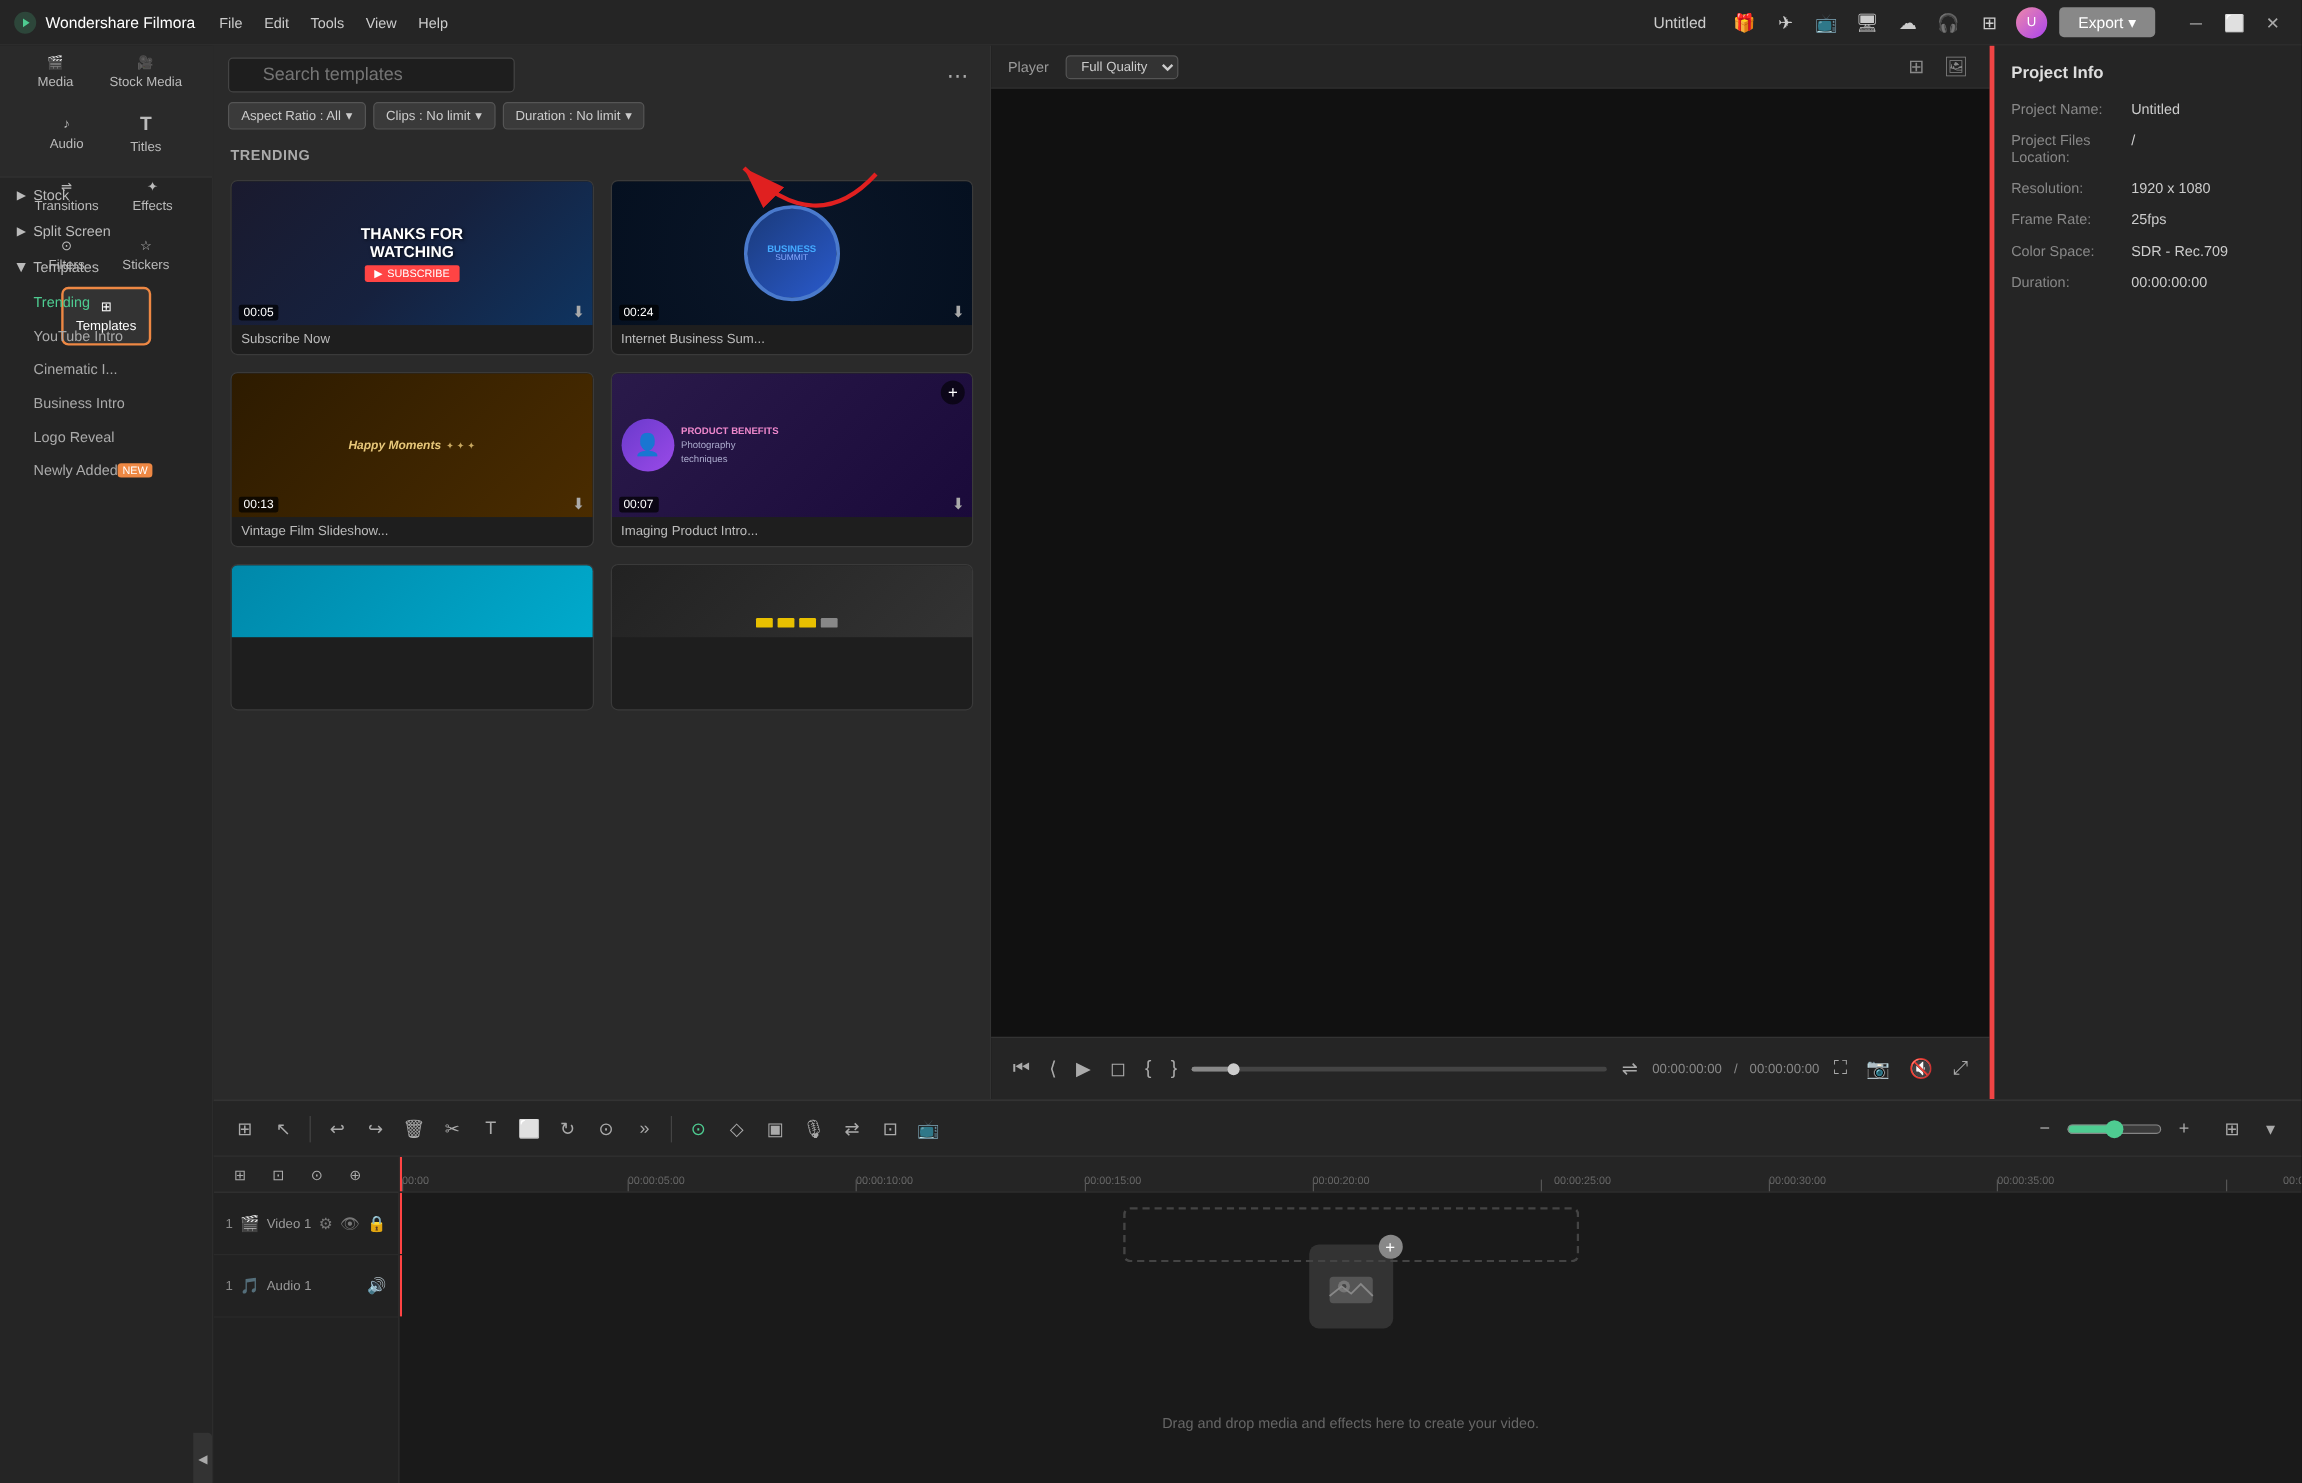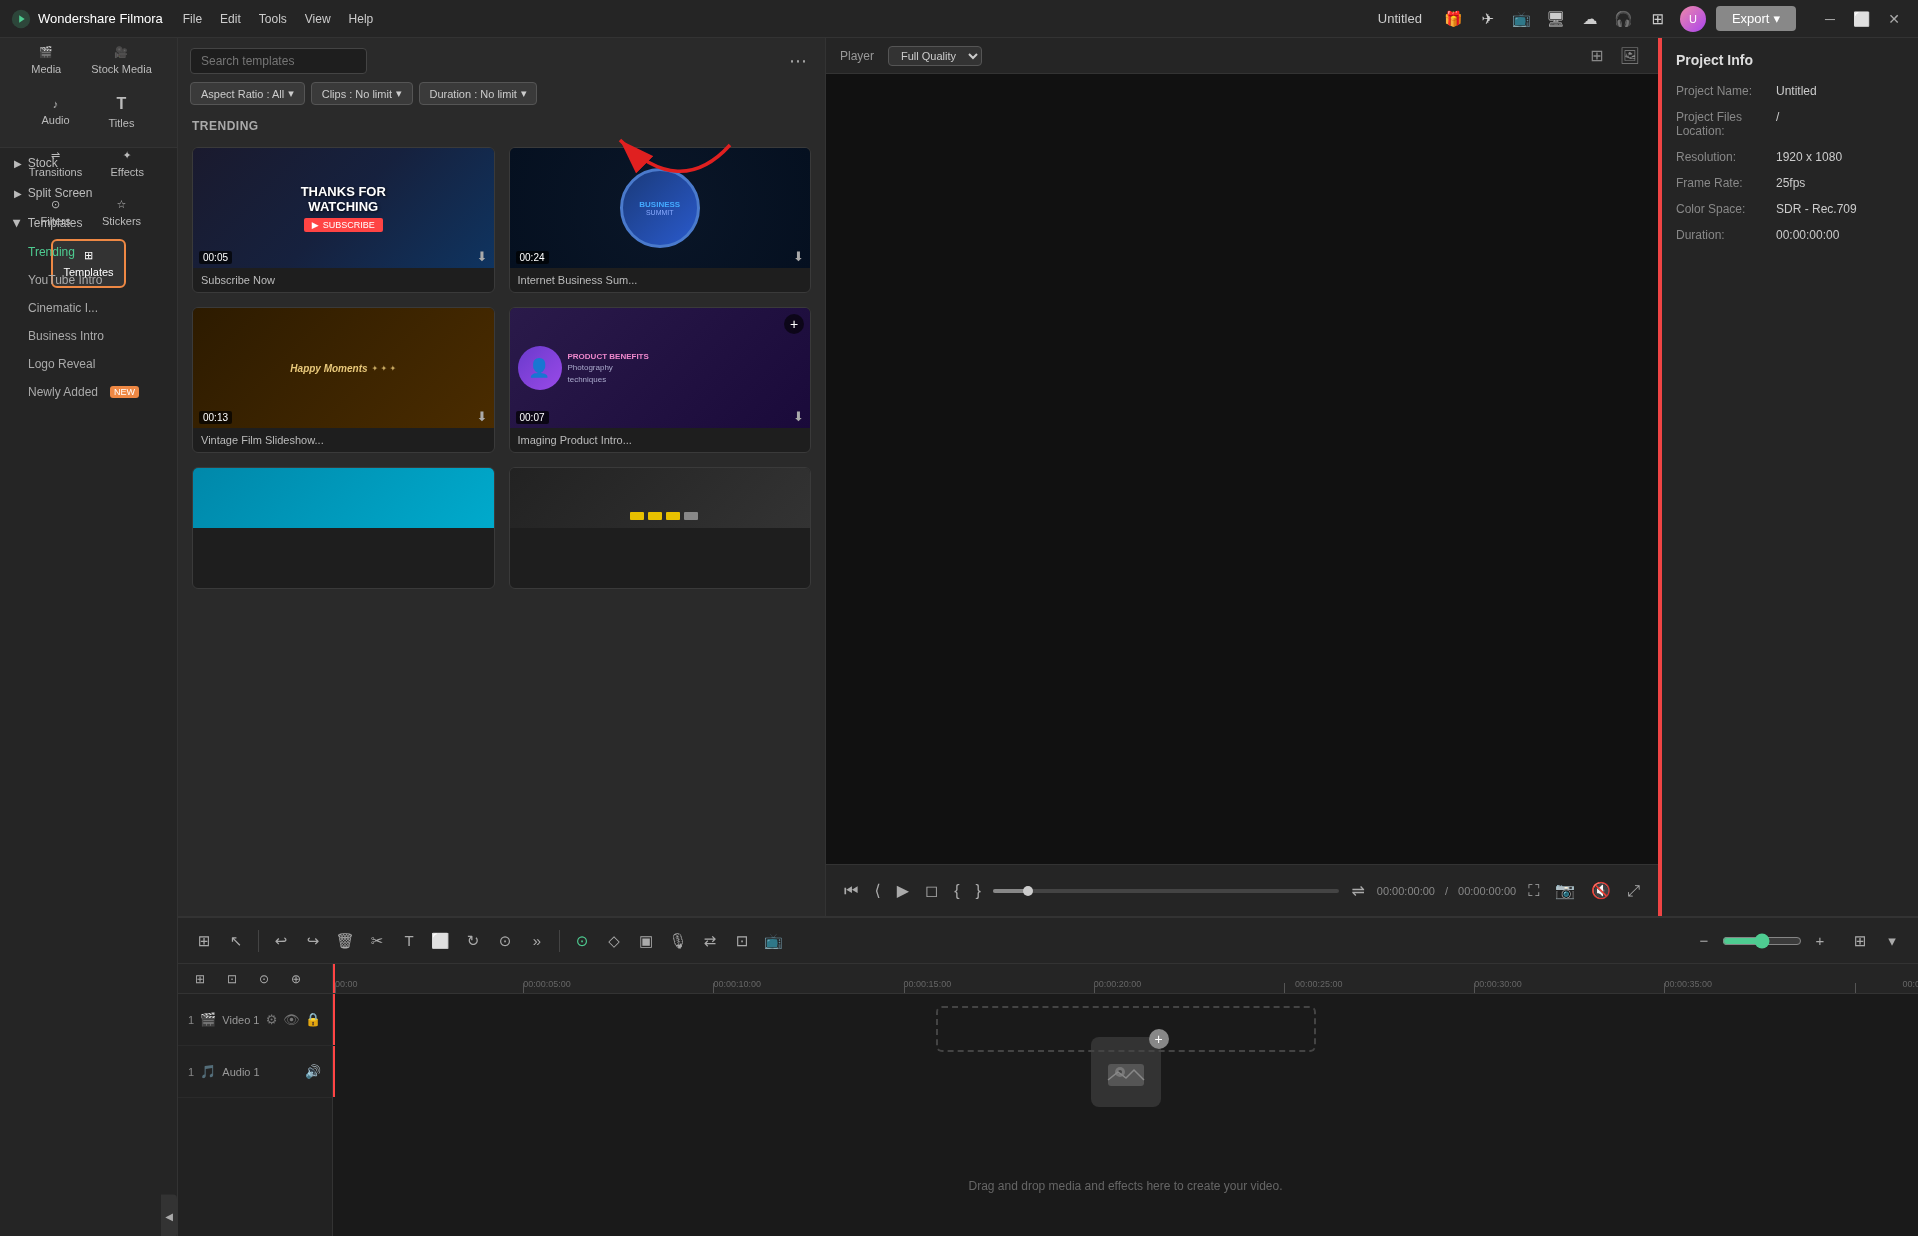--- a/index.html
+++ b/index.html
@@ -165,23 +165,23 @@
       padding: 10px 12px 8px;
       display: flex;
       align-items: center;
       gap: 6px;
     }
     .search-box {
       flex: 1;
       background: #1e1e1e;
       border: 1px solid #444;
       border-radius: 4px;
-      padding: 5px 10px 5px 10px;
+      padding: 5px 10px 5px 28px;
       color: #f9a8d4;
-      font-size: 12px;
+      font-size: 15px;
       outline: none;
       position: relative;
     }
     .search-wrapper {
       position: relative;
       flex: 1;
     }
     .search-wrapper .search-icon-inner {
       position: absolute;
       left: 8px; top: 50%;
@@ -695,21 +695,21 @@
       </div>
       <div class="sidebar-item">
         <span>Cinematic I...</span>
       </div>
       <div class="sidebar-item">
         <span>Business Intro</span>
       </div>
       <div class="sidebar-item">
         <span>Logo Reveal</span>
       </div>
-      <div class="sidebar-item" style="display:flex;align-items:center;gap:12px;">
+      <div class="sidebar-item" style="display:flex;align-items:center;gap:0;">
         <span>Newly Added</span>
         <span style="background:#e84;color:#fff;border-radius:3px;font-size:9px;padding:1px 4px;">NEW</span>
       </div>
     </div>
 
     <div style="position:relative;height:40px;">
       <button class="sidebar-collapse-btn" style="position:absolute;right:0;top:50%;transform:translateY(-50%);">◀</button>
     </div>
   </div>
 

